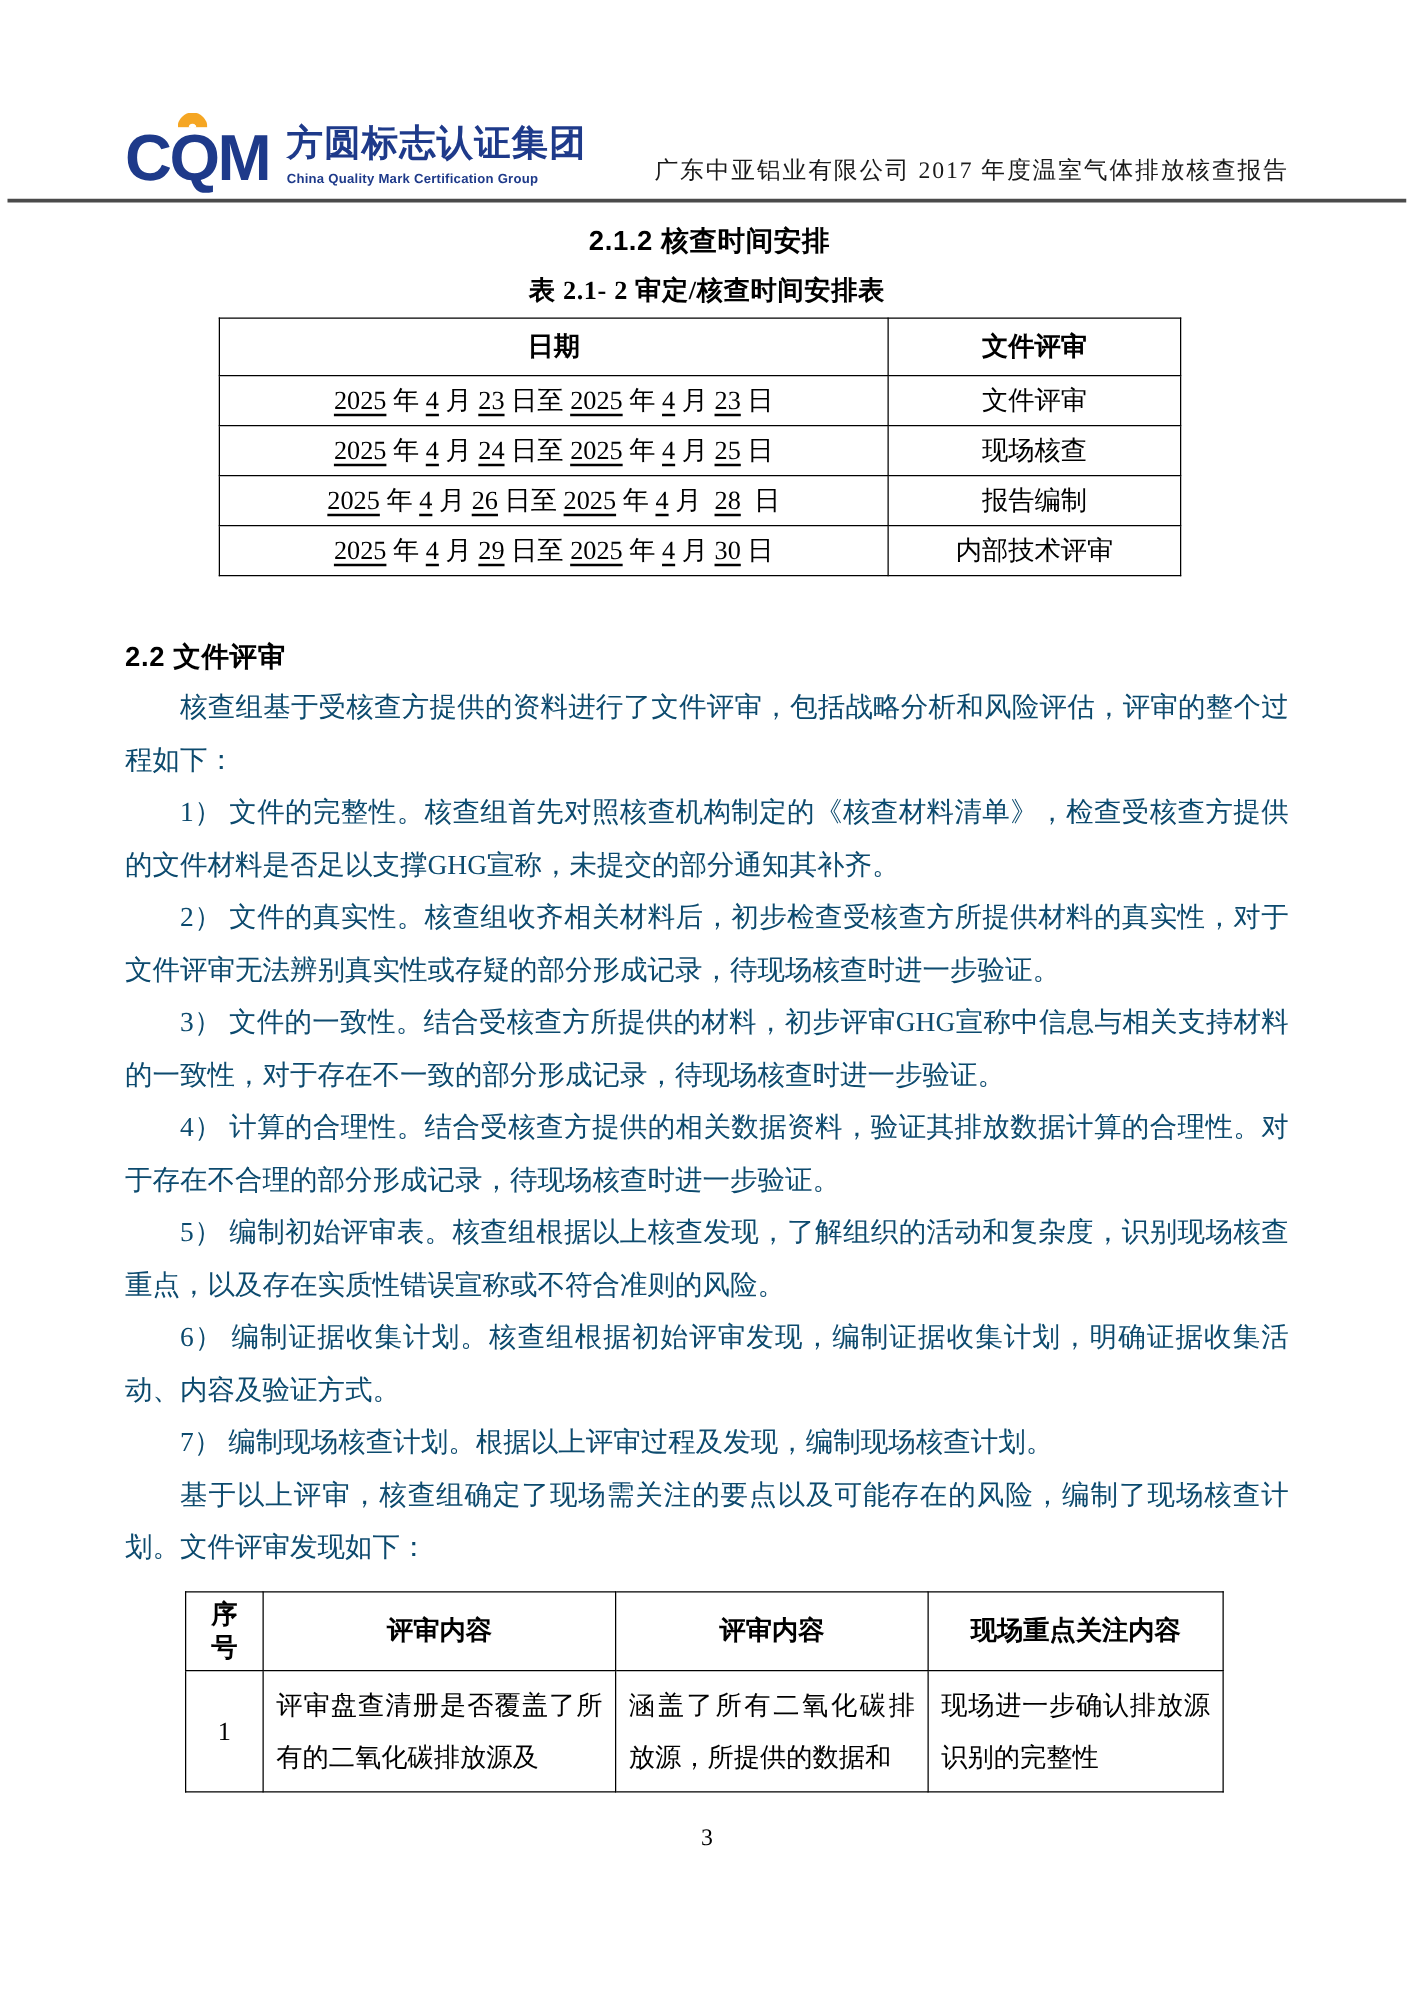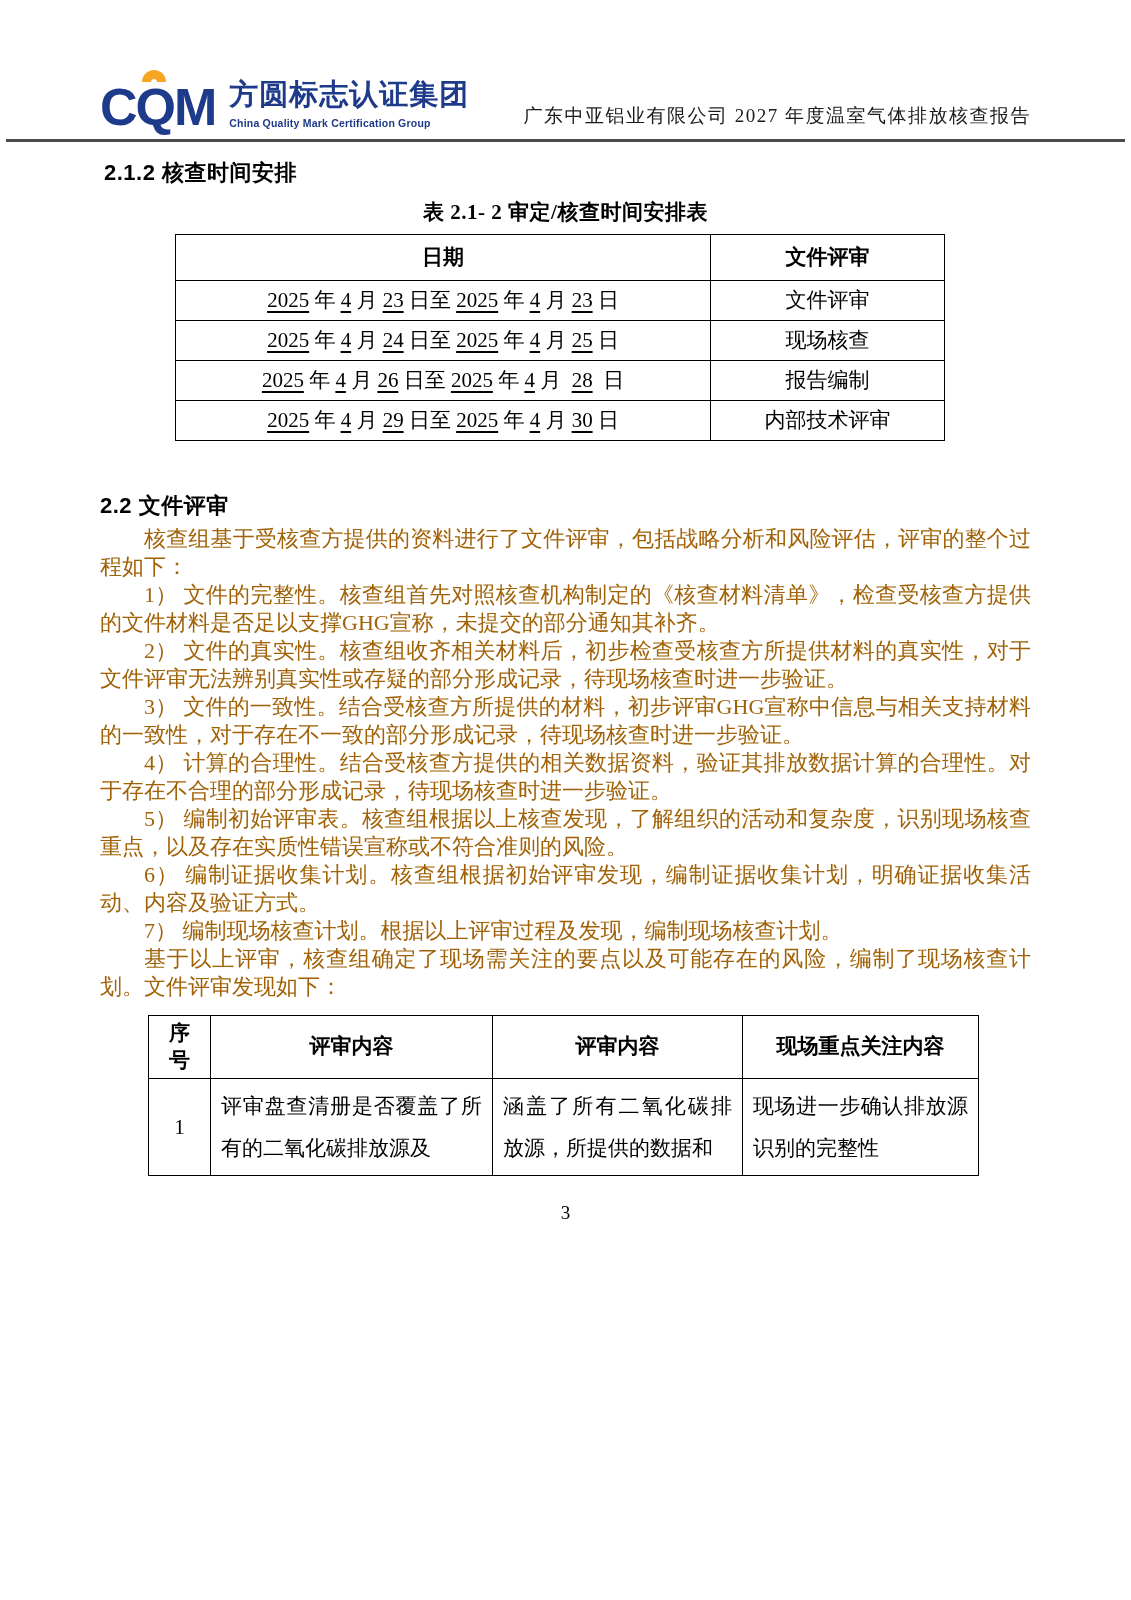--- a/index.html
+++ b/index.html
@@ -16,21 +16,21 @@
     margin:0 auto;
     background:#ffffff;
     color:var(--ink);
     font-family:"Liberation Serif","DejaVu Serif",serif;
     overflow:hidden;
   }
   
   .header{margin:0 6px;border-bottom:3px solid var(--rule);}
   .header-inner{
     display:flex;justify-content:space-between;align-items:flex-end;
-    padding:70px 94px 8px 94px;
+    padding:90px 94px 8px 94px;
   }
   .logo{display:flex;align-items:flex-end;gap:14px;}
   .cqm-mark{position:relative;line-height:1;padding-top:14px;}
   .cqm-text{
     font-family:"Liberation Sans","DejaVu Sans",sans-serif;
     font-weight:800;font-size:52px;letter-spacing:-2px;
     color:var(--navy);line-height:0.9;
   }
   .cqm-arc{
     position:absolute;top:0px;left:42px;
@@ -50,39 +50,39 @@
   .report-title{
     font-size:19px;color:#1a1a1a;letter-spacing:1.5px;
     padding-bottom:2px;white-space:nowrap;
   }
   
   .content{padding:0 100px;}
   .sec-heading{
     font-family:"Liberation Sans","DejaVu Sans",sans-serif;
     font-weight:700;font-size:22px;color:#000;
   }
-  .sec-212{margin-top:16px;margin-left:4px;letter-spacing:.5px;}
+  .sec-212{margin-top:16px;margin-left:4px;letter-spacing:.5px;text-align:center;}
   .table-title{
     text-align:center;font-weight:700;font-size:21px;margin-top:10px;letter-spacing:.5px;
   }
   table{border-collapse:collapse;table-layout:fixed;}
   th,td{border:1px solid #000;font-size:21px;}
   
   .schedule{width:769px;margin:8px 0 0 75px;}
   .schedule th{font-weight:700;height:46px;text-align:center;}
   .schedule td{height:40px;text-align:center;}
   .schedule .col-date{width:535px;}
   .schedule .col-act{width:234px;}
   .schedule td u{text-decoration:underline;text-underline-offset:4px;}
   
   .sec-22{margin-top:50px;letter-spacing:.5px;}
   .paras{margin-top:4px;}
   .paras p{
-    font-size:22px;line-height:28px;text-align:justify;
-    text-indent:2em;color:#a16207;
+    font-size:22px;line-height:42px;text-align:justify;
+    text-indent:2em;color:#0c4a6e;
   }
   .paras p.spaced{margin-top:0;}
   
   .findings-title{font-size:24px;margin-top:12px;letter-spacing:1px;}
   .findings{width:830px;margin:14px 0 0 48px;}
   .findings th{font-weight:700;height:58px;text-align:center;padding:4px 12px;line-height:1.3;}
   .findings td{height:92px;vertical-align:top;padding:6px 10px;line-height:42px;text-align:justify;}
   .findings td.cell-no{text-align:center;vertical-align:middle;}
   .findings .col-no{width:62px;}
   .findings .col-content{width:282px;}
@@ -103,21 +103,21 @@
       <div class="logo">
         <div class="cqm-mark">
           <span class="cqm-arc"></span>
           <span class="cqm-text">CQM</span>
         </div>
         <div class="logo-names">
           <div class="logo-cn">方圆标志认证集团</div>
           <div class="logo-en">China Quality Mark Certification Group</div>
         </div>
       </div>
-      <div class="report-title">广东中亚铝业有限公司 2027 年度温室气体排放核查报告</div>
+      <div class="report-title">广东中亚铝业有限公司 2017 年度温室气体排放核查报告</div>
     </div>
   </div>
 
   <div class="content">
 
     <div class="sec-heading sec-212">2.1.2  核查时间安排</div>
 
     <div class="table-title">表 2.1- 2 审定/核查时间安排表</div>
 
     <table class="schedule">

